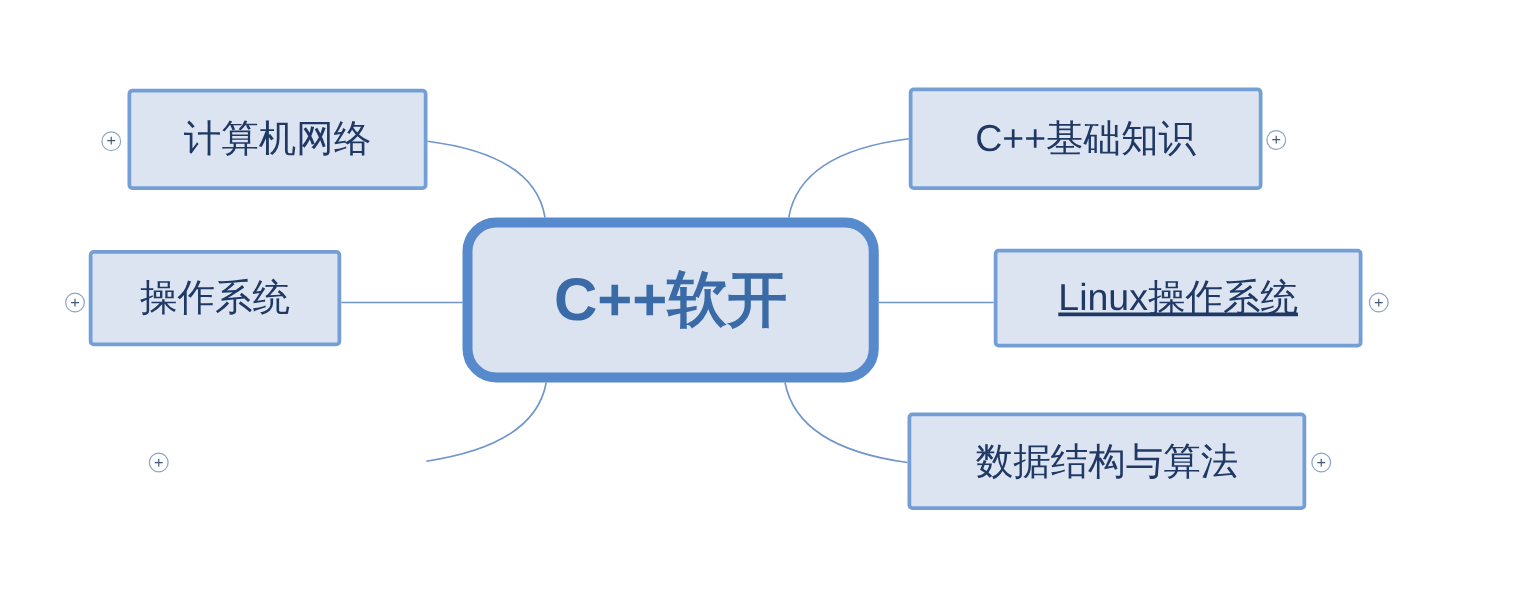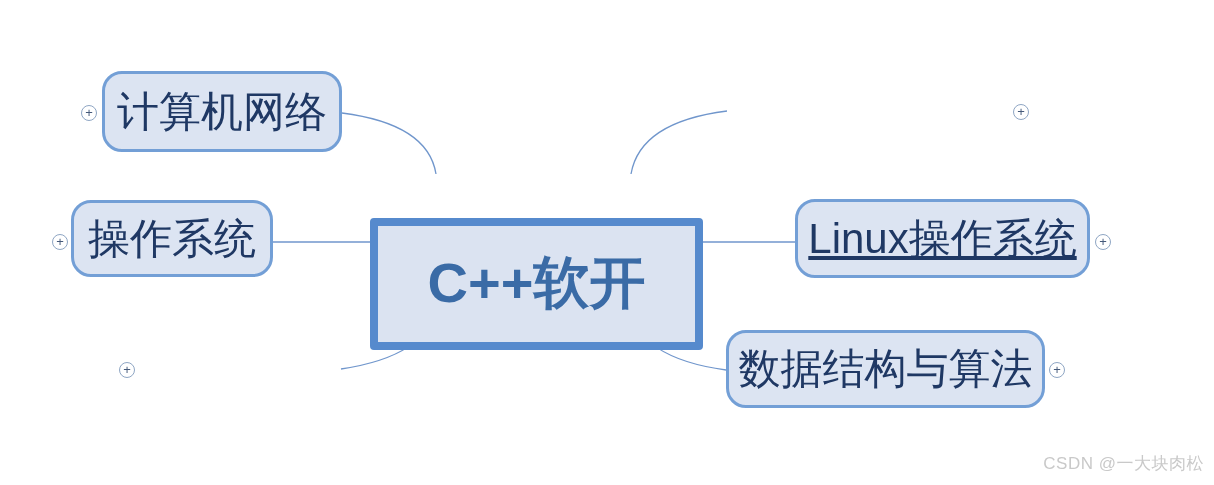--- a/index.html
+++ b/index.html
@@ -32,34 +32,33 @@
     height:485px;
   }
   .node{
     position:absolute;
     box-sizing:border-box;
     display:flex;
     align-items:center;
     justify-content:center;
     background:var(--branch-fill);
     border:3px solid var(--branch-border);
-    border-radius:20px;
+    border-radius:4px;
     color:var(--branch-text);
-    font-size:42px;
+    font-size:30px;
     white-space:nowrap;
     cursor:default;
   }
   .node-central{
     background:var(--central-fill);
     border:8px solid var(--central-border);
-    border-radius:4px;
+    border-radius:27px;
     color:var(--central-text);
-    font-size:56px;
+    font-size:48px;
     font-weight:bold;
-    margin-top:44px;
   }
   .n-cn{left:102px; top:71px;  width:240px; height:81px;}
   .n-os{left:71px;  top:200px; width:202px; height:77px;}
   .n-dp{left:140px; top:331px; width:201px; height:77px;}
   .n-central{left:370px; top:174px; width:333px; height:132px;}
   .n-cb{left:727px; top:70px;  width:283px; height:82px;}
   .n-lx{left:795px; top:199px; width:295px; height:79px;text-decoration:underline;}
   .n-ds{left:726px; top:330px; width:319px; height:78px;text-align:center;}
   .expand{
     position:absolute;
@@ -108,29 +107,31 @@
     <span>计算机网络</span>
   </div>
   <div class="node n-os">
     <span>操作系统</span>
   </div>
 
   <div class="node node-central n-central">
     <span>C++软开</span>
   </div>
 
+  <div class="node n-cb">
+    <span>C++基础知识</span>
+  </div>
   <div class="node n-lx">
     <span>Linux操作系统</span>
   </div>
   <div class="node n-ds">
     <span>数据结构与算法</span>
   </div>
 
   <div class="expand e-cn">+</div>
   <div class="expand e-os">+</div>
   <div class="expand e-dp">+</div>
   <div class="expand e-cb">+</div>
   <div class="expand e-lx">+</div>
   <div class="expand e-ds">+</div>
 
-  <div class="watermark">CSDN @一大块肉松</div>
 
 </div>
 
 </body></html>

